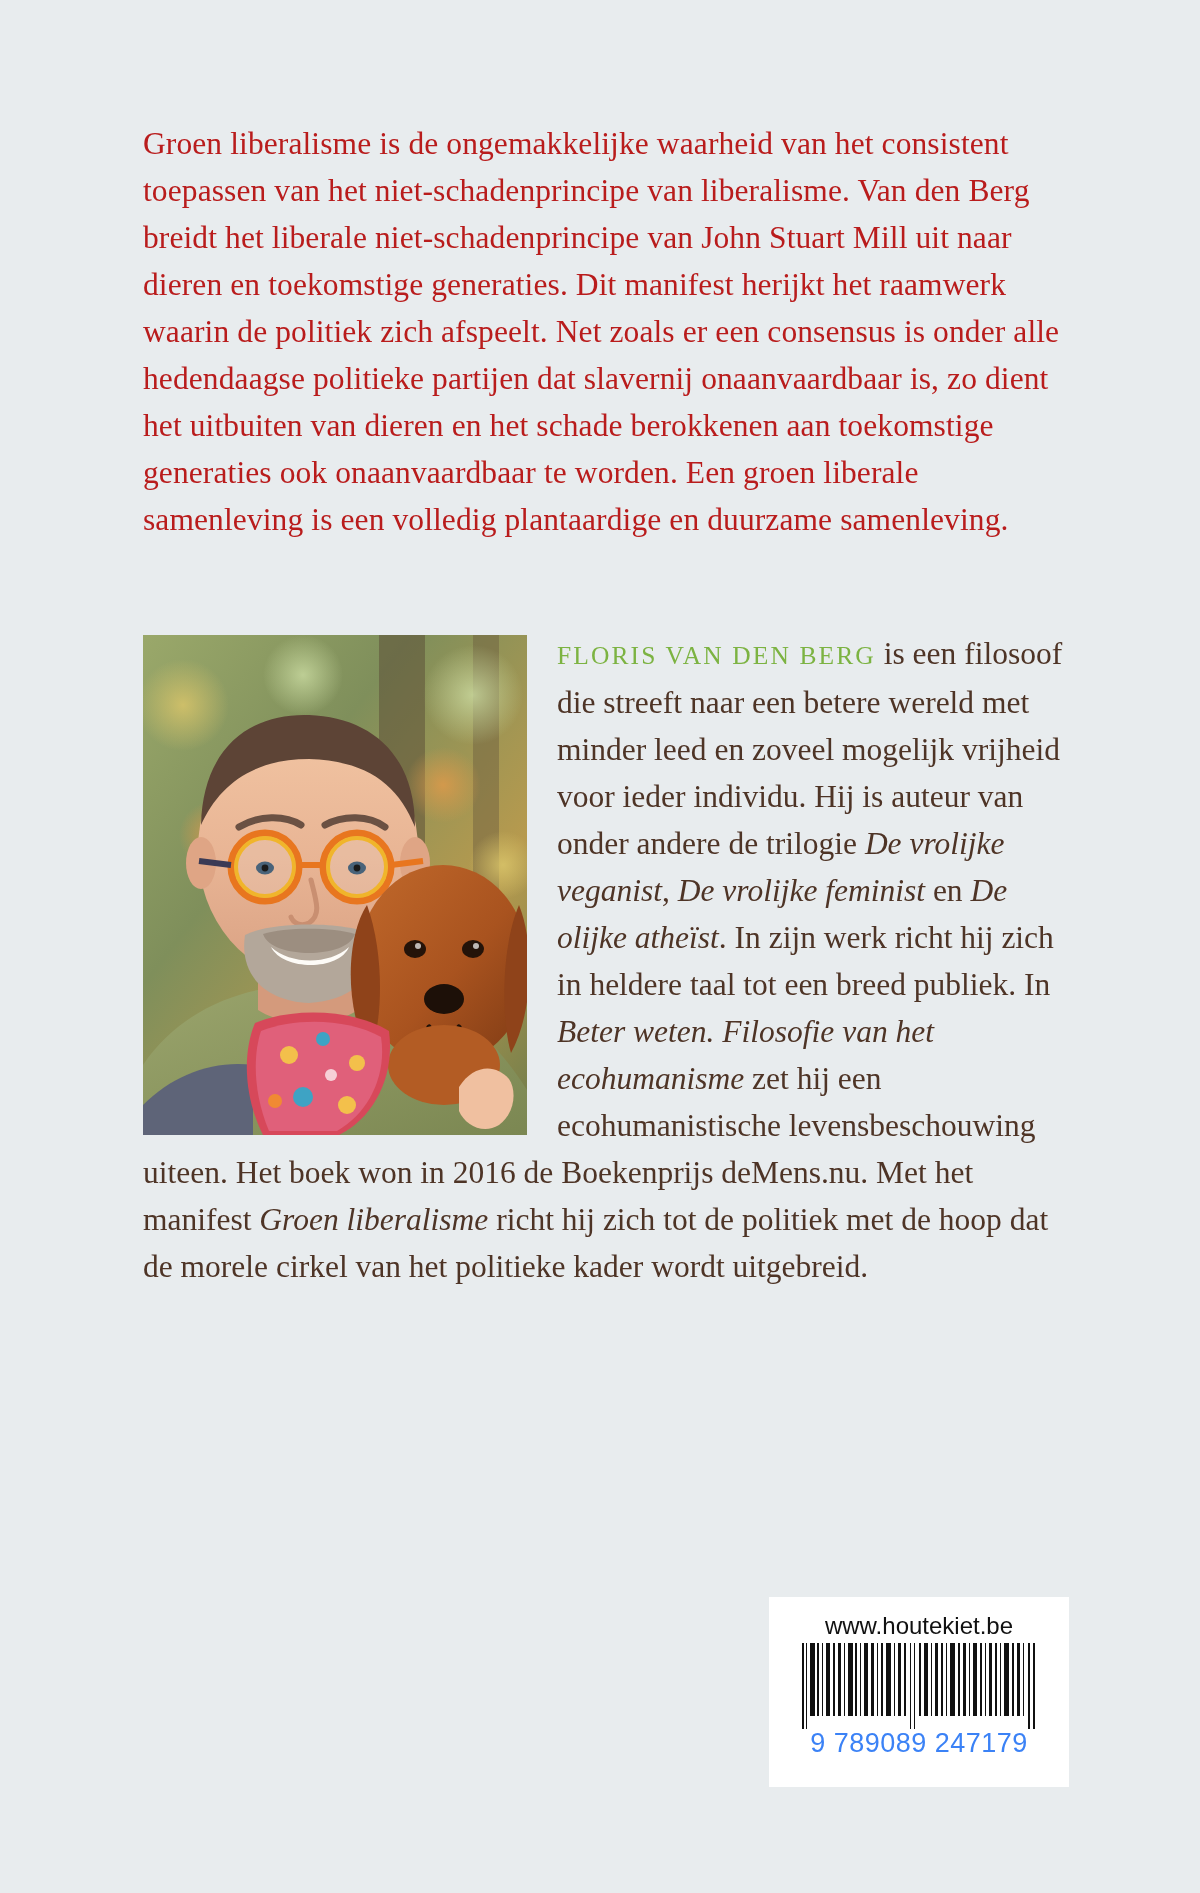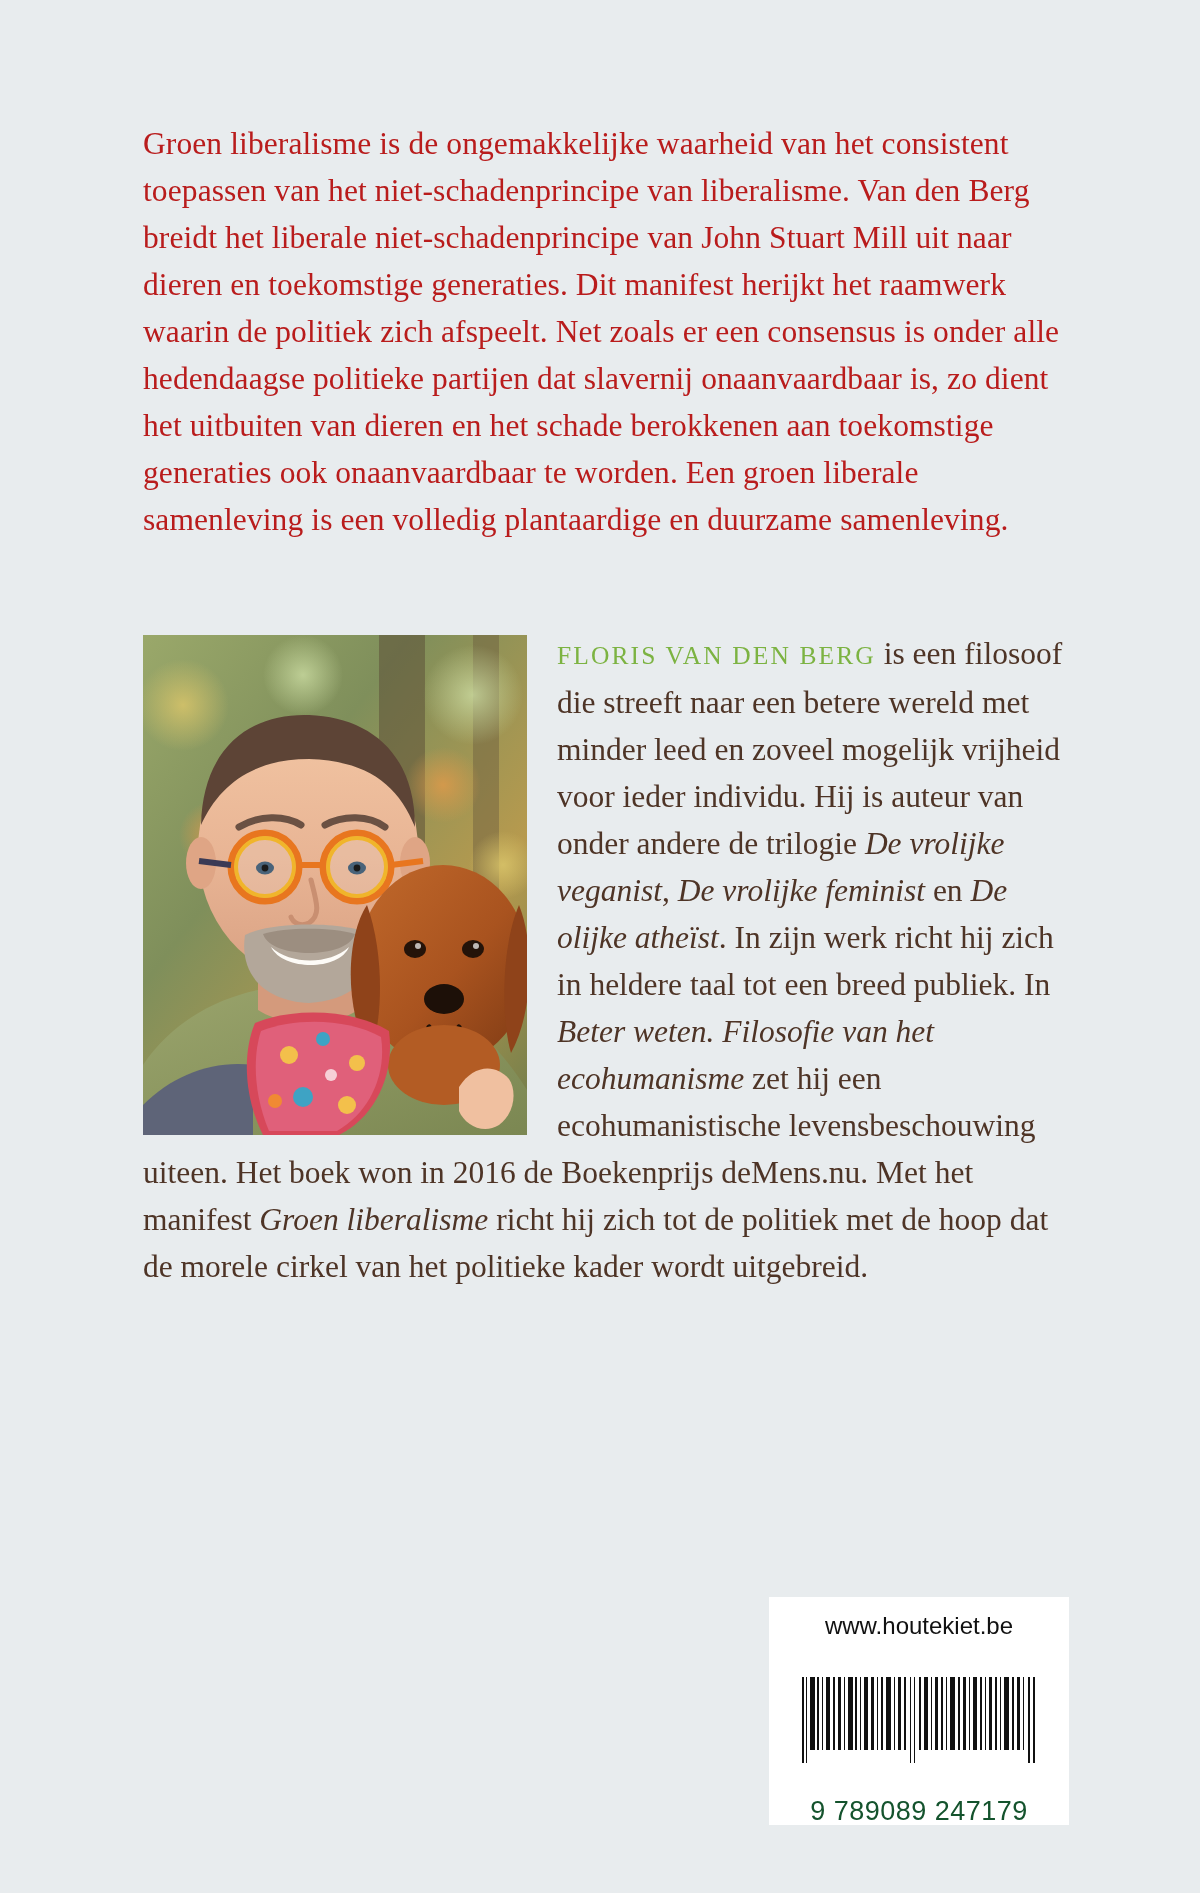--- a/index.html
+++ b/index.html
@@ -76,46 +76,46 @@
   .bio em, .ital {
     font-style: italic;
   }
 
   
   .barcode-box {
     position: absolute;
     left: 769px;
     top: 1597px;
     width: 300px;
-    height: 228px;
+    height: 190px;
     background: #ffffff;
     display: flex;
     flex-direction: column;
     align-items: center;
-    justify-content: space-between;
+    justify-content: flex-start;
     padding-top: 17px;
     box-sizing: border-box;
   }
   .barcode-url {
     font-family: "Liberation Sans", "DejaVu Sans", sans-serif;
     font-size: 24px;
     color: #111111;
     letter-spacing: 0px;
     line-height: 1;
     margin-bottom: 5px;
   }
   .barcode-bars {
     width: 238px;
     height: 86px;
     display: block;
   }
   .barcode-digits {
     font-family: "Liberation Sans", "DejaVu Sans", sans-serif;
     font-size: 27px;
-    color: #14532d;
+    color: #3b82f6;
     letter-spacing: 0.5px;
     line-height: 1;
     margin-top: 1px;
     white-space: pre;
   }
 </style>
 </head>
 <body>
 
 <div class="cover">

